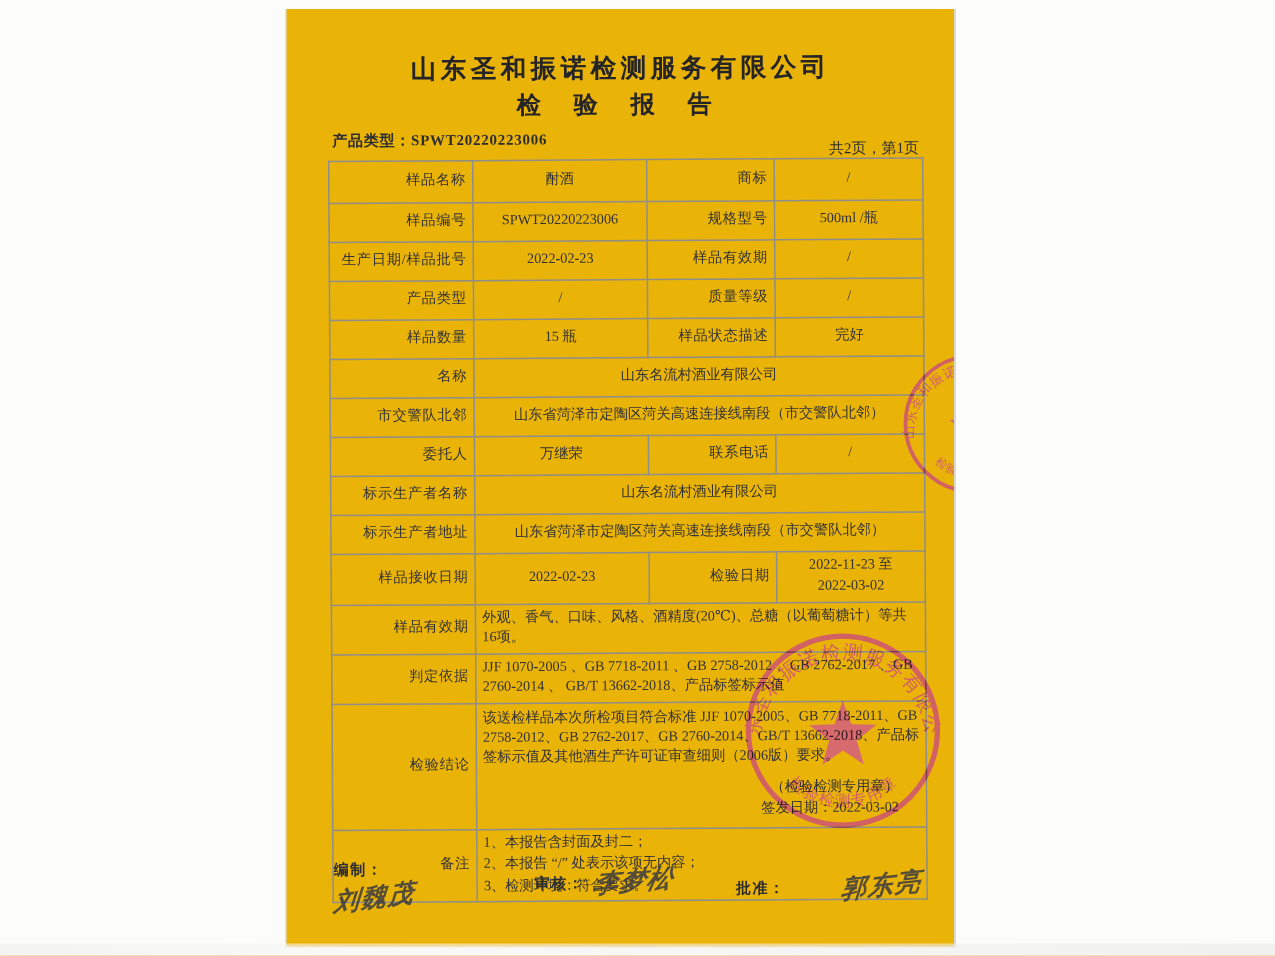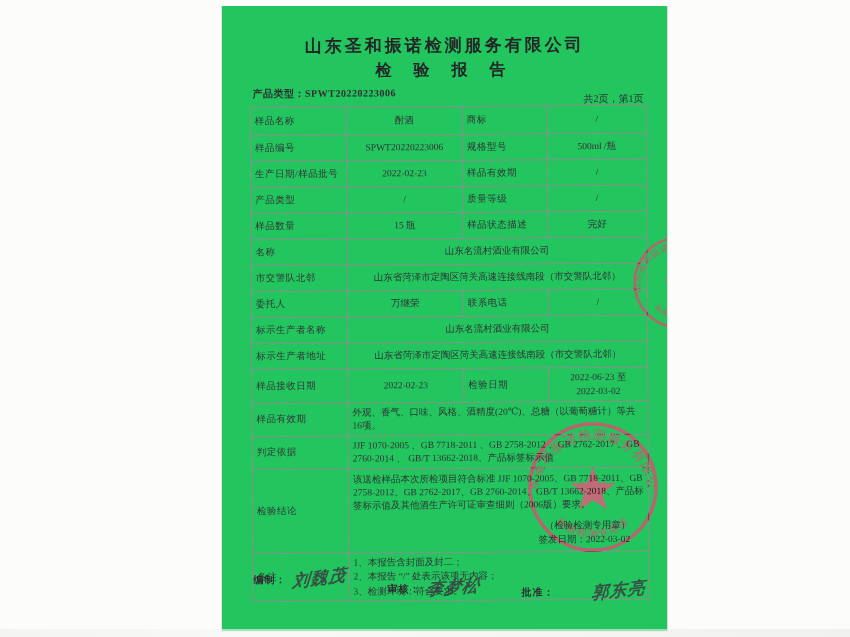--- a/index.html
+++ b/index.html
@@ -5,22 +5,22 @@
   * { margin:0; padding:0; box-sizing:border-box; }
   html,body { width:850px; height:637px; overflow:hidden; }
   body {
     background:#fbfbfa;
     font-family:"Liberation Serif","DejaVu Serif",serif;
     color:#2e2e30;
     position:relative;
   }
   .scan-stage { position:absolute; inset:0; background:#fcfcfb; }
   .paper {
-    position:absolute; left:221px; top:6px; width:447px; height:626px;
-    background:#22c55e;
+    position:absolute; left:190px; top:6px; width:447px; height:626px;
+    background:#eab308;
     border-left:1px solid #e2e2e0;
     border-right:1px solid #d9d9d6;
     border-bottom:1px solid #ececea;
     overflow:hidden;
   }
   .tilt { position:absolute; inset:0; transform:rotate(-0.35deg); transform-origin:50% 0; }
 
   .company-title {
     position:absolute; top:28px; left:0; width:100%;
     text-align:center; font-size:17px; font-weight:bold;
@@ -44,38 +44,38 @@
     position:absolute; left:27px; top:100px; width:396px;
     border-collapse:collapse; table-layout:fixed;
     font-size:9.5px; color:#333336;
   }
   table.report col.c1{width:96px;} table.report col.c2{width:116px;}
   table.report col.c3{width:85px;}  table.report col.c4{width:99px;}
   table.report th, table.report td {
     border:1px solid #8e8e8c; font-weight:normal;
     padding:2px 4px; vertical-align:middle; line-height:1.4;
   }
-  table.report th { text-align:left; letter-spacing:.5px; }
+  table.report th { text-align:right; letter-spacing:.5px; }
   td.val-c { text-align:center; white-space:pre-line; }
   td.val-l { text-align:left; }
   tr.r-std   { height:26px; }
   tr.r-first { height:28px; }
   tr.r-date  { height:34px; }
   tr.r-items { height:33px; }
   tr.r-basis { height:33px; }
   tr.r-concl { height:84px; }
   tr.r-note  { height:42px; }
   td.concl-cell { vertical-align:top; padding-top:4px; }
   .concl-extra { text-align:right; margin-top:6px; padding-right:14px; line-height:1.55; }
   .note-line { line-height:1.5; }
 
   .sign-row { position:absolute; left:0; top:560px; width:447px; height:50px; font-size:10px; }
   .sig-label { font-weight:bold; letter-spacing:1px; }
   .sig-pair { position:absolute; display:flex; align-items:flex-start; gap:6px; }
-  .sig-pair.p1 { left:28px;  top:6px; }
+  .sig-pair.p1 { left:28px;  top:6px;flex-direction:column; }
   .sig-pair.p2 { left:162px; top:16px; }
   .sig-pair.p3 { left:296px; top:20px;gap:37px; }
   .signature {
     font-size:17px; font-weight:bold; font-style:italic; color:#3b3b40;
     transform:rotate(-7deg) skewX(-12deg); letter-spacing:1px;
     margin-top:-6px; opacity:.85;
   }
   .sig-pair.p2 .signature { transform:rotate(-4deg) skewX(-16deg); }
   .sig-pair.p3 .signature { transform:rotate(-6deg) skewX(-10deg); }
 
@@ -158,21 +158,21 @@
               <td colspan="3" class="val-c">山东名流村酒业有限公司</td>
             </tr>
             <tr class="r-std">
               <th>标示生产者地址</th>
               <td colspan="3" class="val-c">山东省菏泽市定陶区菏关高速连接线南段（市交警队北邻）</td>
             </tr>
             <tr class="r-date">
               <th>样品接收日期</th>
               <td class="val-c">2022-02-23</td>
               <th>检验日期</th>
-              <td class="val-c">2022-06-23 至
+              <td class="val-c">2022-11-23 至
 2022-03-02</td>
             </tr>
             <tr class="r-items">
               <th>样品有效期</th>
               <td colspan="3" class="val-l">外观、香气、口味、风格、酒精度(20℃)、总糖（以葡萄糖计）等共16项。</td>
             </tr>
             <tr class="r-basis">
               <th>判定依据</th>
               <td colspan="3" class="val-l">JJF 1070-2005 、GB 7718-2011 、GB 2758-2012 、GB 2762-2017 、GB 2760-2014 、 GB/T 13662-2018、产品标签标示值</td>
             </tr>

